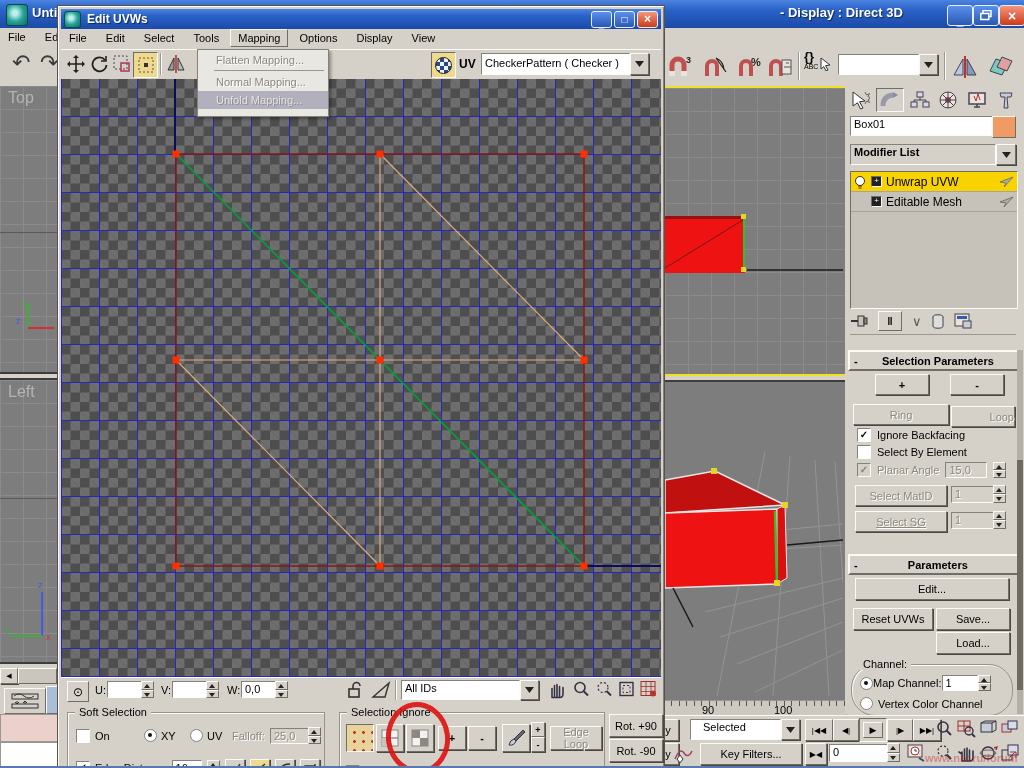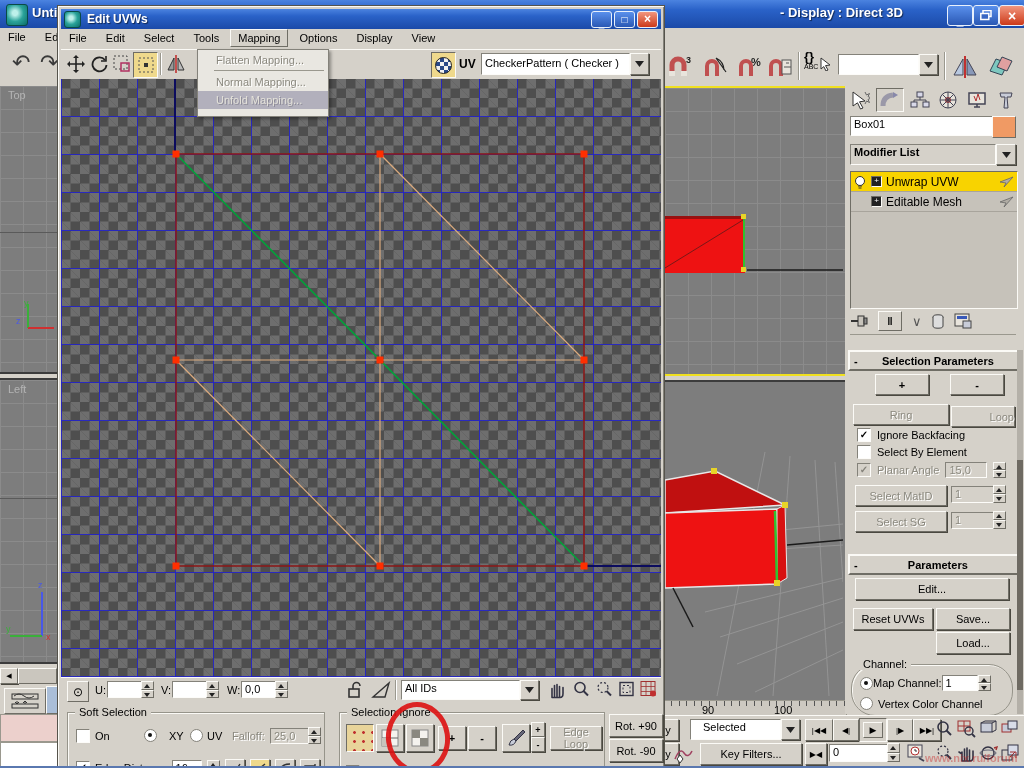--- a/index.html
+++ b/index.html
@@ -38,21 +38,21 @@
   .tbtn.closeb{background:linear-gradient(180deg,#f2967e,#cc3a1a);}
   .swirl{border-radius:3px;background:radial-gradient(circle at 40% 40%,#bdf0ea 15%,#2aa39a 50%,#0b6b66 100%);
          border:1px solid #0a4a46;}
   
   .mi{display:inline-block;padding:3px 8px 3px 8px;}
   .mi.pressed{border:1px solid;border-color:#fbfaf6 #6f6d65 #6f6d65 #fbfaf6;padding:2px 7px;}
   
   .vpgrid{background-color:#7d7d7d;background-image:
      repeating-linear-gradient(to right,#8b8b8b 0 1px,transparent 1px 23px),
      repeating-linear-gradient(to bottom,#8b8b8b 0 1px,transparent 1px 23px);}
-  .vplabel{color:#b4b4b4;font-size:11px;}
+  .vplabel{color:#b4b4b4;font-size:16px;}
   
   .checker{background-color:#4e4e4e;background-image:
      linear-gradient(45deg,#6e6e6e 25%,transparent 25%,transparent 75%,#6e6e6e 75%),
      linear-gradient(45deg,#6e6e6e 25%,transparent 25%,transparent 75%,#6e6e6e 75%);
      background-size:19px 19px;background-position:0 0,9.5px 9.5px;}
   .gridlines{background-image:
      repeating-linear-gradient(to right,rgba(34,34,200,.9) 0 1px,transparent 1px 38px),
      repeating-linear-gradient(to bottom,rgba(34,34,200,.9) 0 1px,transparent 1px 38px);
      background-position:0 0,0 -1px;}
   .ticks{background-image:repeating-linear-gradient(to right,#555 0 1px,transparent 1px 7.5px);}
@@ -363,21 +363,21 @@
         </div>
     </div>
     <div class="abs btn dis" style="left:10px;top:399px;width:90px;height:19px;">
         <span>Select MatID</span>
       </div>
     <div class="abs field dis" style="left:106px;top:400px;width:36px;height:13px;background:#d5d1c9;"><span>1</span></div>
     <div class="abs spin" style="left:148px;top:399px;height:18px;">
         <div class="sp up"></div>
         <div class="sp dn"></div>
       </div>
-    <div class="abs btn dis" style="left:10px;top:425px;width:90px;height:19px;">
+    <div class="abs btn dis" style="left:10px;top:425px;width:90px;height:19px;text-decoration:underline;">
         <span>Select SG</span>
       </div>
     <div class="abs field dis" style="left:106px;top:426px;width:36px;height:13px;background:#d5d1c9;"><span>1</span></div>
     <div class="abs spin" style="left:148px;top:425px;height:18px;">
         <div class="sp up"></div>
         <div class="sp dn"></div>
       </div>
 
     <div class="abs bo" style="left:3px;top:468px;width:168px;height:17px;border-width:2px;display:flex;align-items:center;">
       <span style="margin-left:4px;font-weight:bold;">-</span>
@@ -672,21 +672,21 @@
     </div>
 
     <div class="abs" style="left:3px;top:697px;width:600px;height:66px;">
 
       <div class="abs grp" style="left:6px;top:9px;width:256px;height:70px;">
         <div class="leg">Soft Selection</div>
         <div class="abs" style="left:8px;top:16px;display:flex;align-items:center;gap:5px;">
           <div class="cb off">✓</div>
           <span>On</span>
         </div>
-        <div class="abs" style="left:76px;top:16px;display:flex;align-items:center;gap:12px;">
+        <div class="abs" style="left:76px;top:16px;display:flex;align-items:center;gap:4px;">
           <div class="radio sel"></div>
           <span>XY</span>
         </div>
         <div class="abs" style="left:122px;top:16px;display:flex;align-items:center;gap:4px;">
           <div class="radio"></div>
           <span>UV</span>
         </div>
         <span class="abs dis" style="left:164px;top:17px;">Falloff:</span>
         <div class="abs field dis" style="left:202px;top:15px;width:32px;height:12px;background:#d5d1c9;"><span>25,0</span></div>
         <div class="abs spin" style="left:240px;top:14px;height:17px;">

